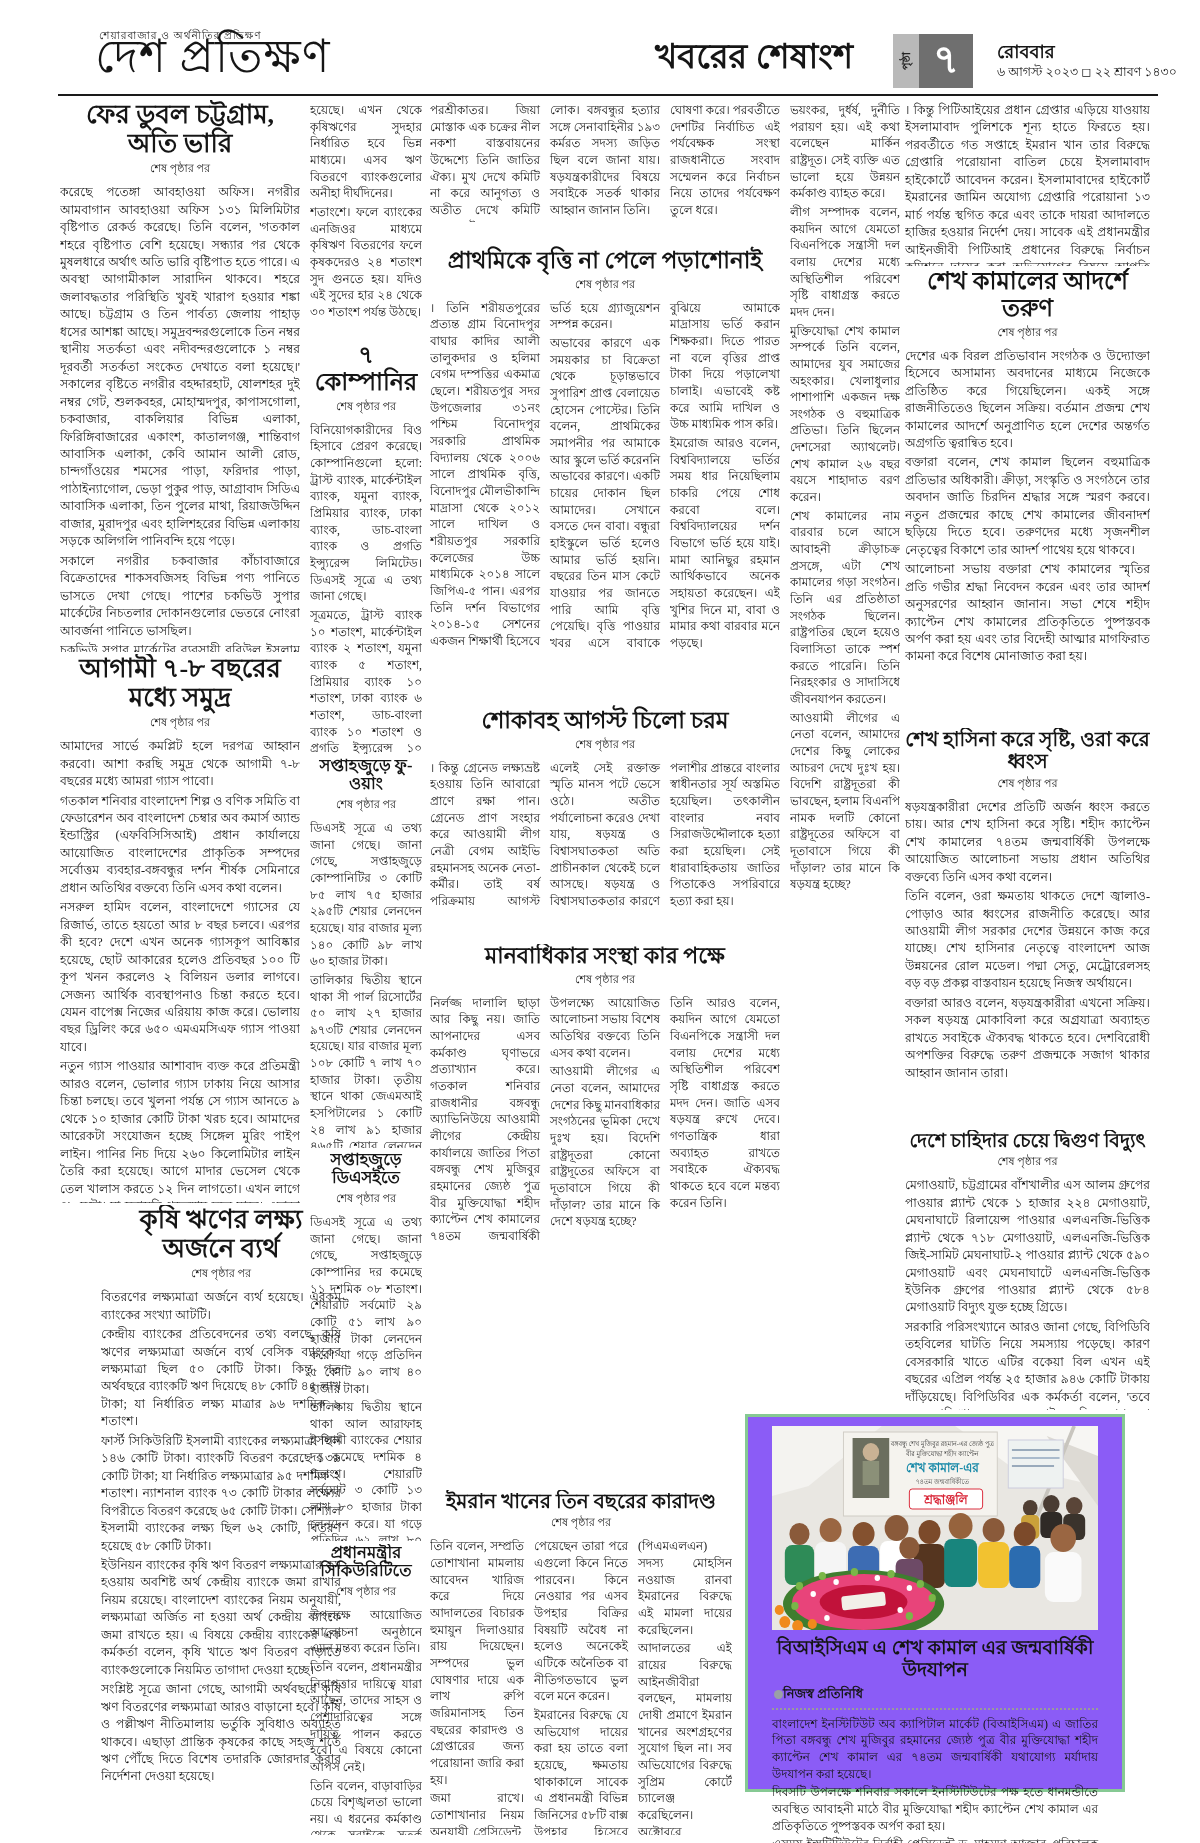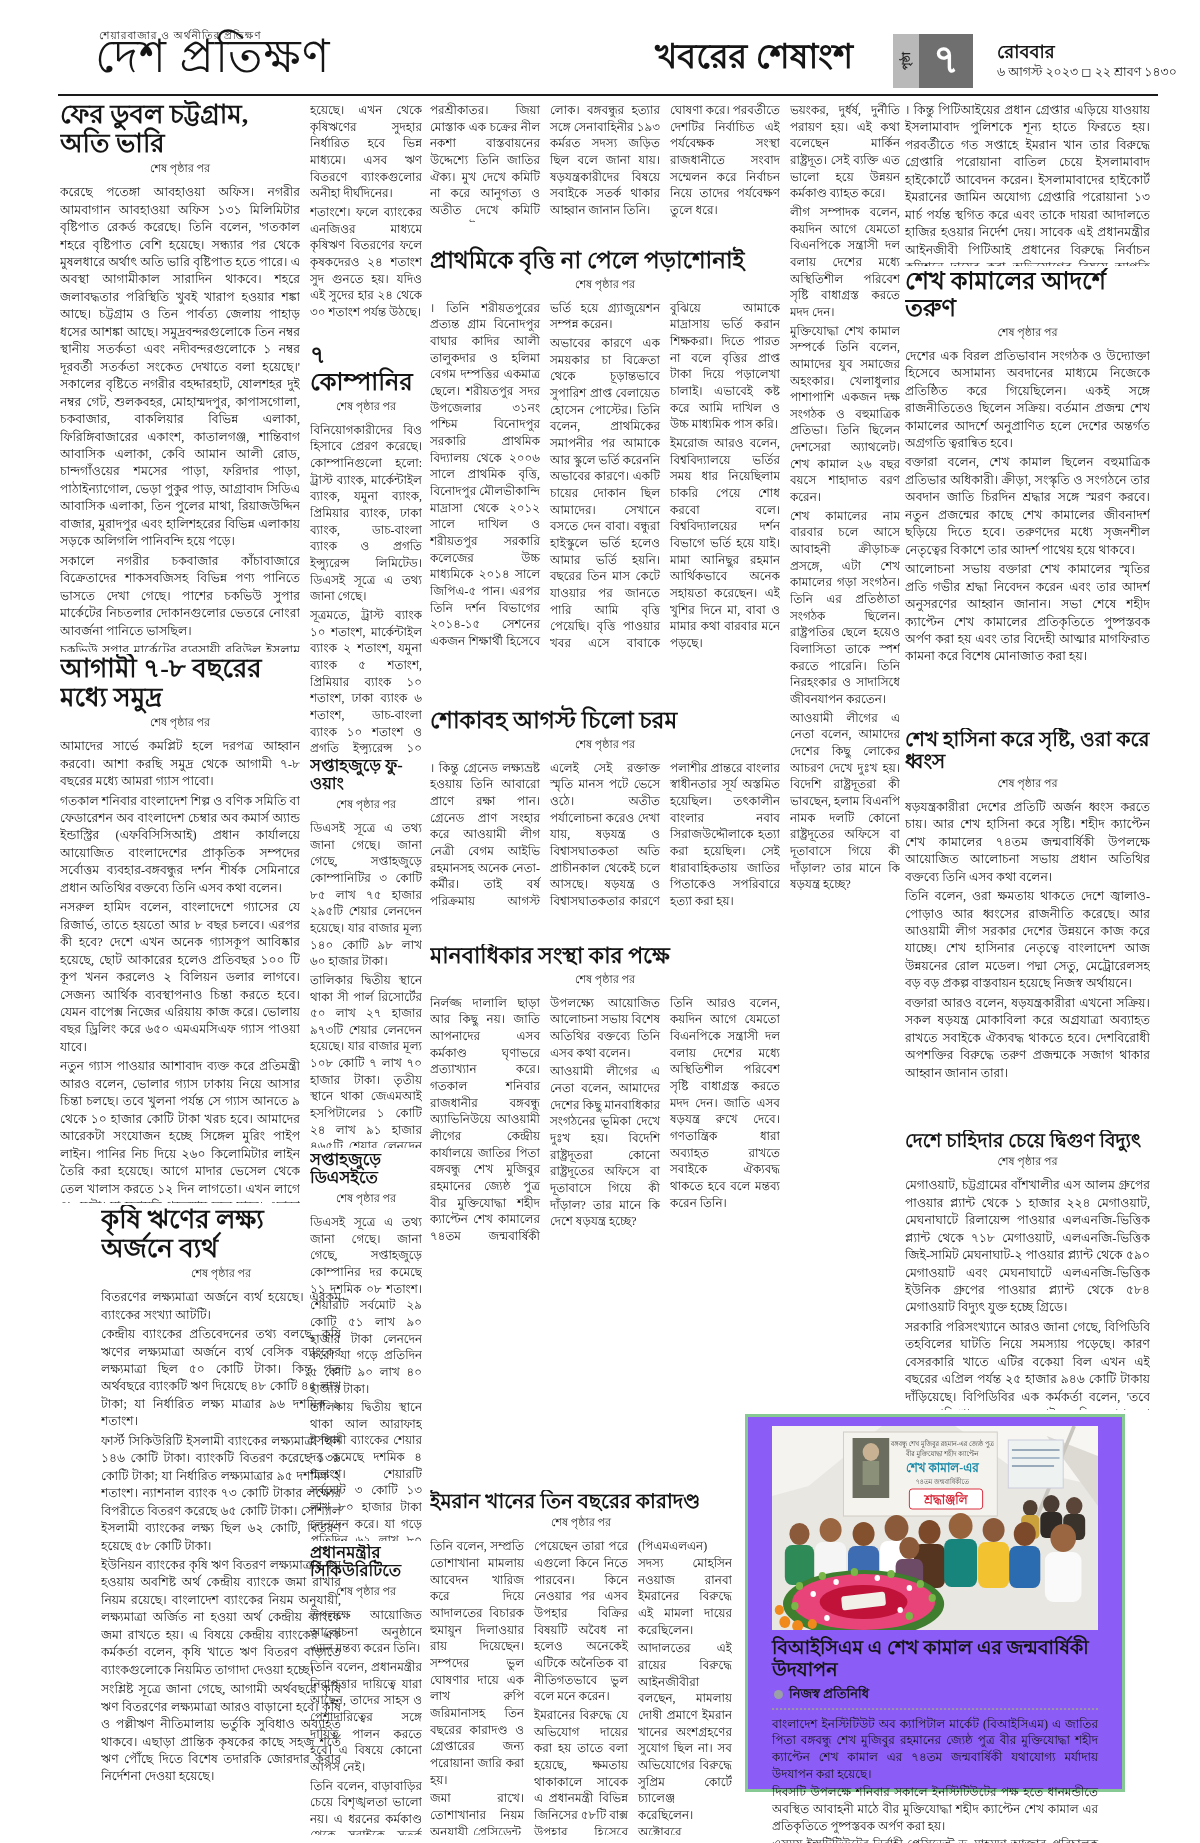--- a/index.html
+++ b/index.html
@@ -12,33 +12,33 @@
   .pagebox{position:absolute;left:893px;top:34px;height:54px;display:flex;}
   .pagebox .plabel{width:26px;height:54px;background:#b9b9b9;color:#222;display:flex;align-items:center;justify-content:center;
         writing-mode:vertical-rl;transform:rotate(180deg);font-size:11px;font-weight:bold;}
   .pagebox .pnum{width:54px;height:54px;background:#6f6f6f;color:#fff;display:flex;align-items:center;justify-content:center;
         font-size:40px;font-weight:bold;}
   .dayline{position:absolute;left:997px;top:38px;font-size:18px;font-weight:bold;}
   .dateline{position:absolute;left:997px;top:63px;font-size:12.5px;}
   .header-rule{position:absolute;left:58px;right:42px;top:94px;border-top:2.5px solid #1a1a1a;}
   
   .story{position:absolute;overflow:hidden;}
-  .head{font-weight:bold;text-align:left;line-height:1.12;margin:0 0 2px 0;}
+  .head{font-weight:bold;text-align:center;line-height:1.12;margin:0 0 2px 0;}
   .h26{font-size:26px;} .h24{font-size:24px;} .h23{font-size:23px;margin-top:24px;} .h22{font-size:22px;}
   .h20{font-size:20px;} .h19{font-size:19px;} .h16{font-size:16.5px;}
   .kicker{text-align:center;font-size:11px;font-weight:normal;margin:0 0 5px 0;}
   .body{font-size:12.3px;line-height:1.42;text-align:justify;}
   .body-sm{font-size:11.9px;line-height:1.40;}
   .body p{margin:0 0 2px 0;}
   .cols-3{column-count:3;column-gap:10px;}
   
   .photobox{position:absolute;border:3px solid #86c993;background:#8b5cf6;padding:9px 24px;box-sizing:border-box;}
   .photo{width:100%;height:204px;display:block;}
-  .cap-head{font-size:19px;font-weight:bold;text-align:left;margin:7px 0 3px 0;line-height:1.15;}
-  .byline{font-size:13px;font-weight:bold;margin:0 0 3px 2px;display:flex;align-items:center;gap:6px;}
+  .cap-head{font-size:19px;font-weight:bold;text-align:center;margin:7px 0 3px 0;line-height:1.15;}
+  .byline{font-size:13px;font-weight:bold;margin:0 0 3px 2px;display:flex;align-items:center;}
   .byline .dot{width:9px;height:9px;border-radius:50%;background:#9aa0a6;display:inline-block;}
   .dotted{border-top:2px dotted #9a9a9a;margin:2px 0 6px 0;}
   .caption .body p{margin:0 0 2px 0;}
 </style>
 </head>
 <body>
 
 <div class="page">
 
   <div class="tagline">শেয়ারবাজার ও অর্থনীতির প্রতিক্ষণ</div>

